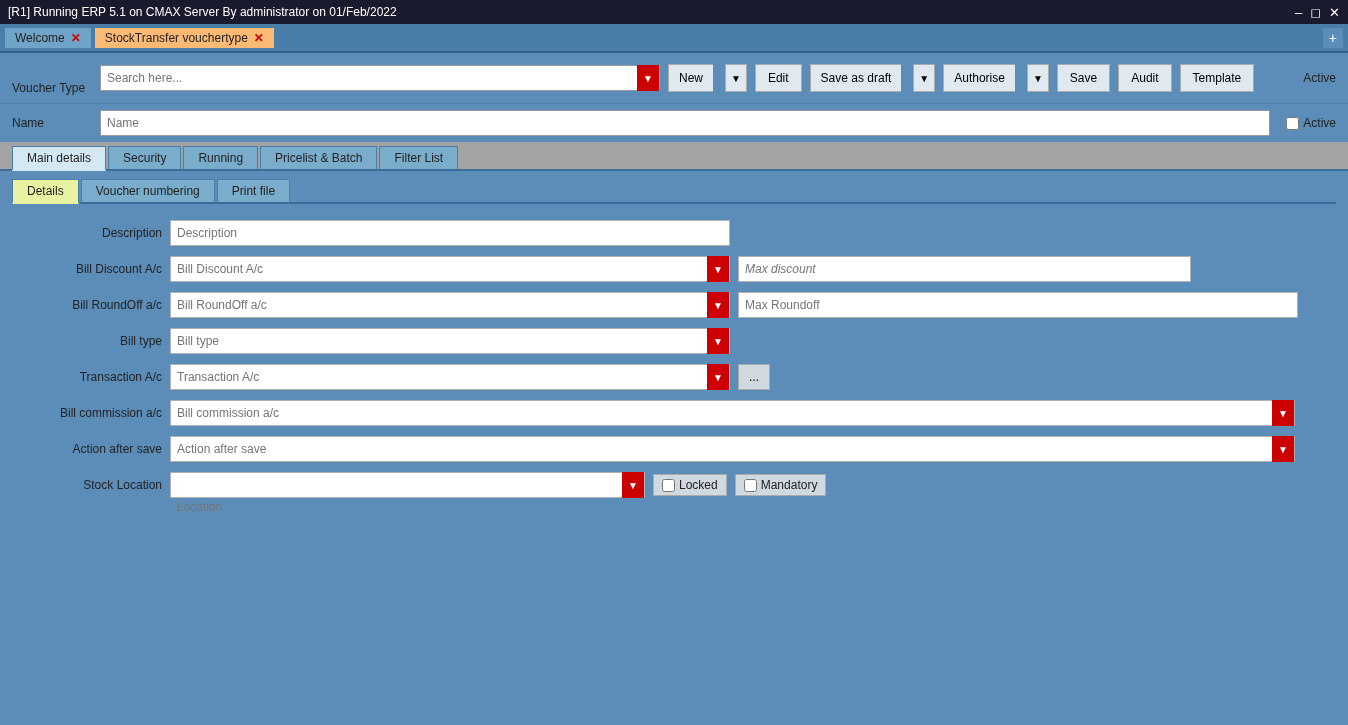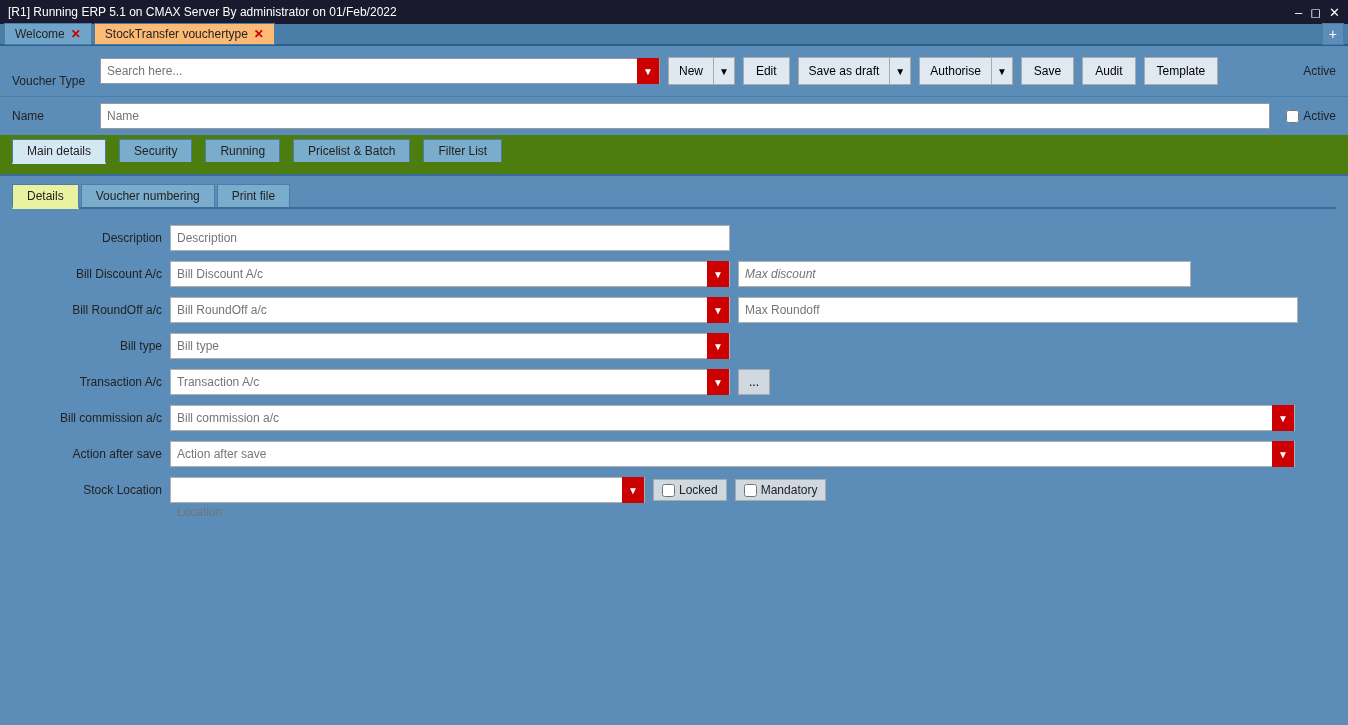--- a/index.html
+++ b/index.html
@@ -17,21 +17,21 @@
       font-size: 11px;
     }
     .title-bar-controls { display: flex; gap: 8px; }
     .title-bar-btn { color: white; cursor: pointer; font-size: 13px; background: none; border: none; }
 
     
     .tab-bar {
       background: #4a7da8;
       display: flex;
       align-items: center;
-      height: 22px;
+      height: 29px;
       padding: 0 4px;
       gap: 2px;
       border-bottom: 2px solid #2c5f8a;
     }
     .tab {
       background: #6fa3c8;
       border: 1px solid #4a7da8;
       padding: 2px 10px;
       cursor: pointer;
       display: flex;
@@ -91,21 +91,21 @@
       border: 1px solid #aaa;
       padding: 4px 12px;
       cursor: pointer;
       height: 28px;
       font-size: 12px;
       white-space: nowrap;
     }
     .toolbar-btn-with-arrow {
       display: flex;
       align-items: center;
-      gap: 0;
+      gap: 12px;
     }
     .btn-main {
       background: #e0e8f0;
       border: 1px solid #aaa;
       border-right: none;
       padding: 4px 10px;
       cursor: pointer;
       height: 28px;
       font-size: 12px;
     }
@@ -139,24 +139,24 @@
     .active-check-wrapper {
       display: flex;
       align-items: center;
       gap: 4px;
       margin-left: 8px;
     }
     .active-label { color: #222; }
 
     
     .main-tabs {
-      background: #4d7c0f;
-      padding: 4px 12px 12px;
-      display: flex;
-      gap: 13px;
+      background: #a3a3a3;
+      padding: 4px 12px 0;
+      display: flex;
+      gap: 2px;
       border-bottom: 2px solid #3a6d9a;
     }
     .main-tab {
       background: #7aaccc;
       border: 1px solid #4a7da8;
       border-bottom: none;
       padding: 4px 14px;
       cursor: pointer;
       color: #222;
       font-size: 12px;

